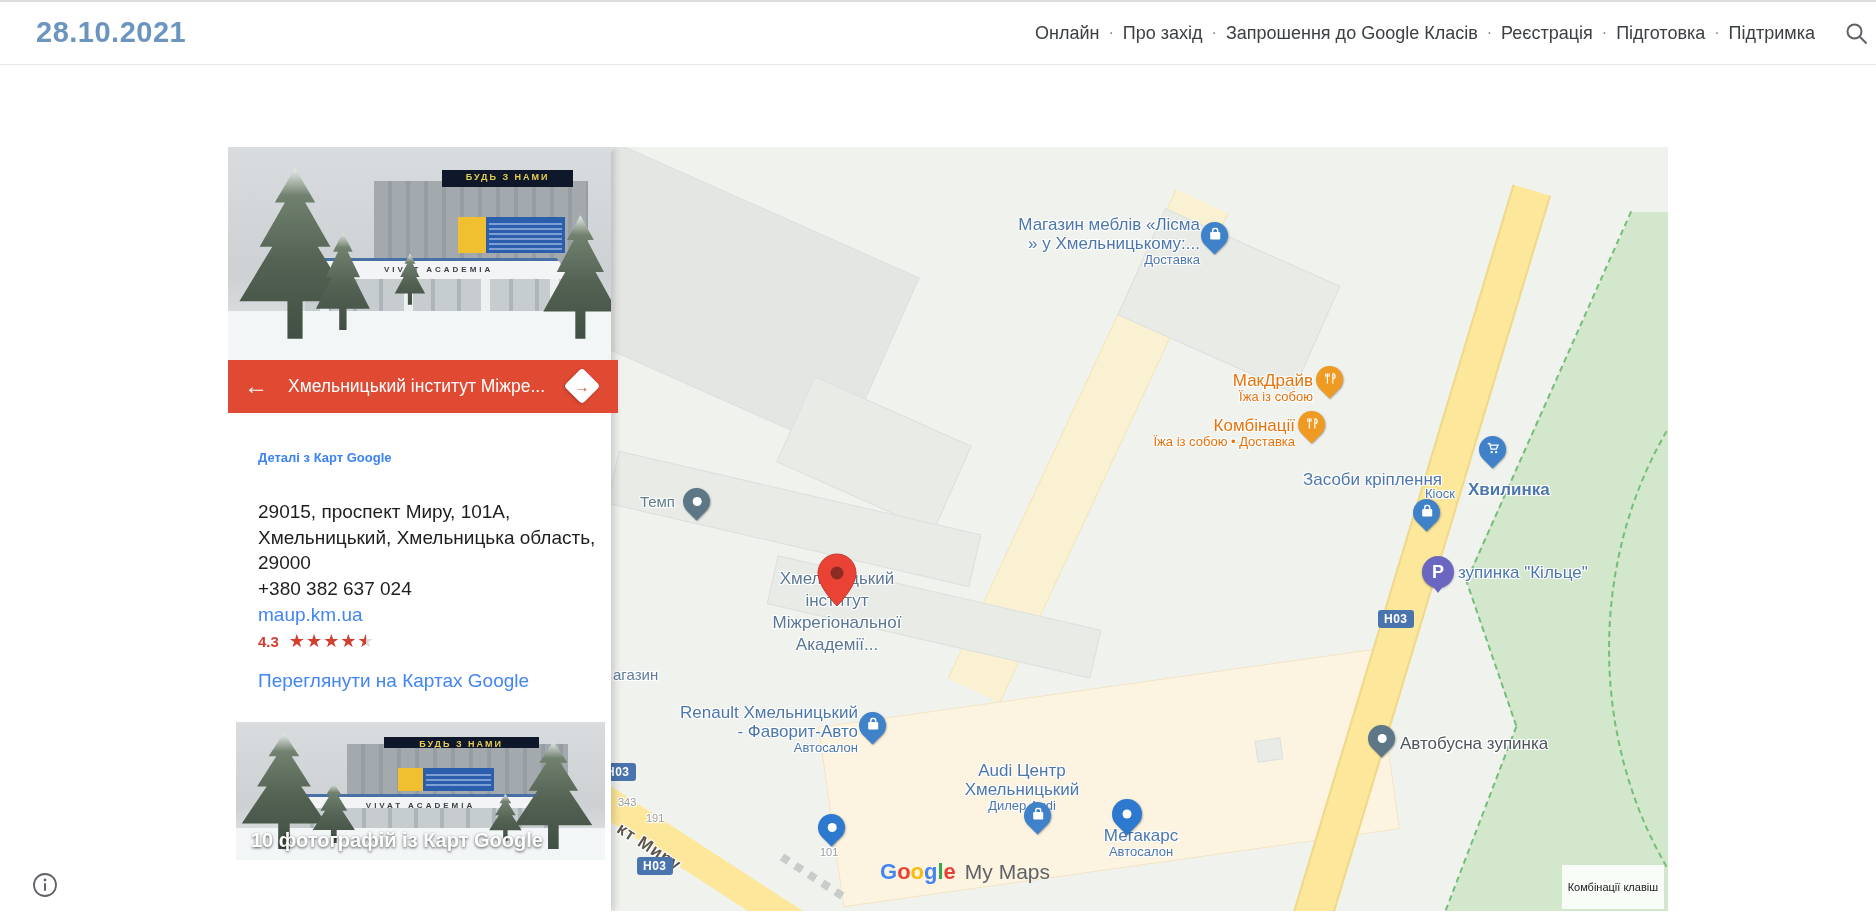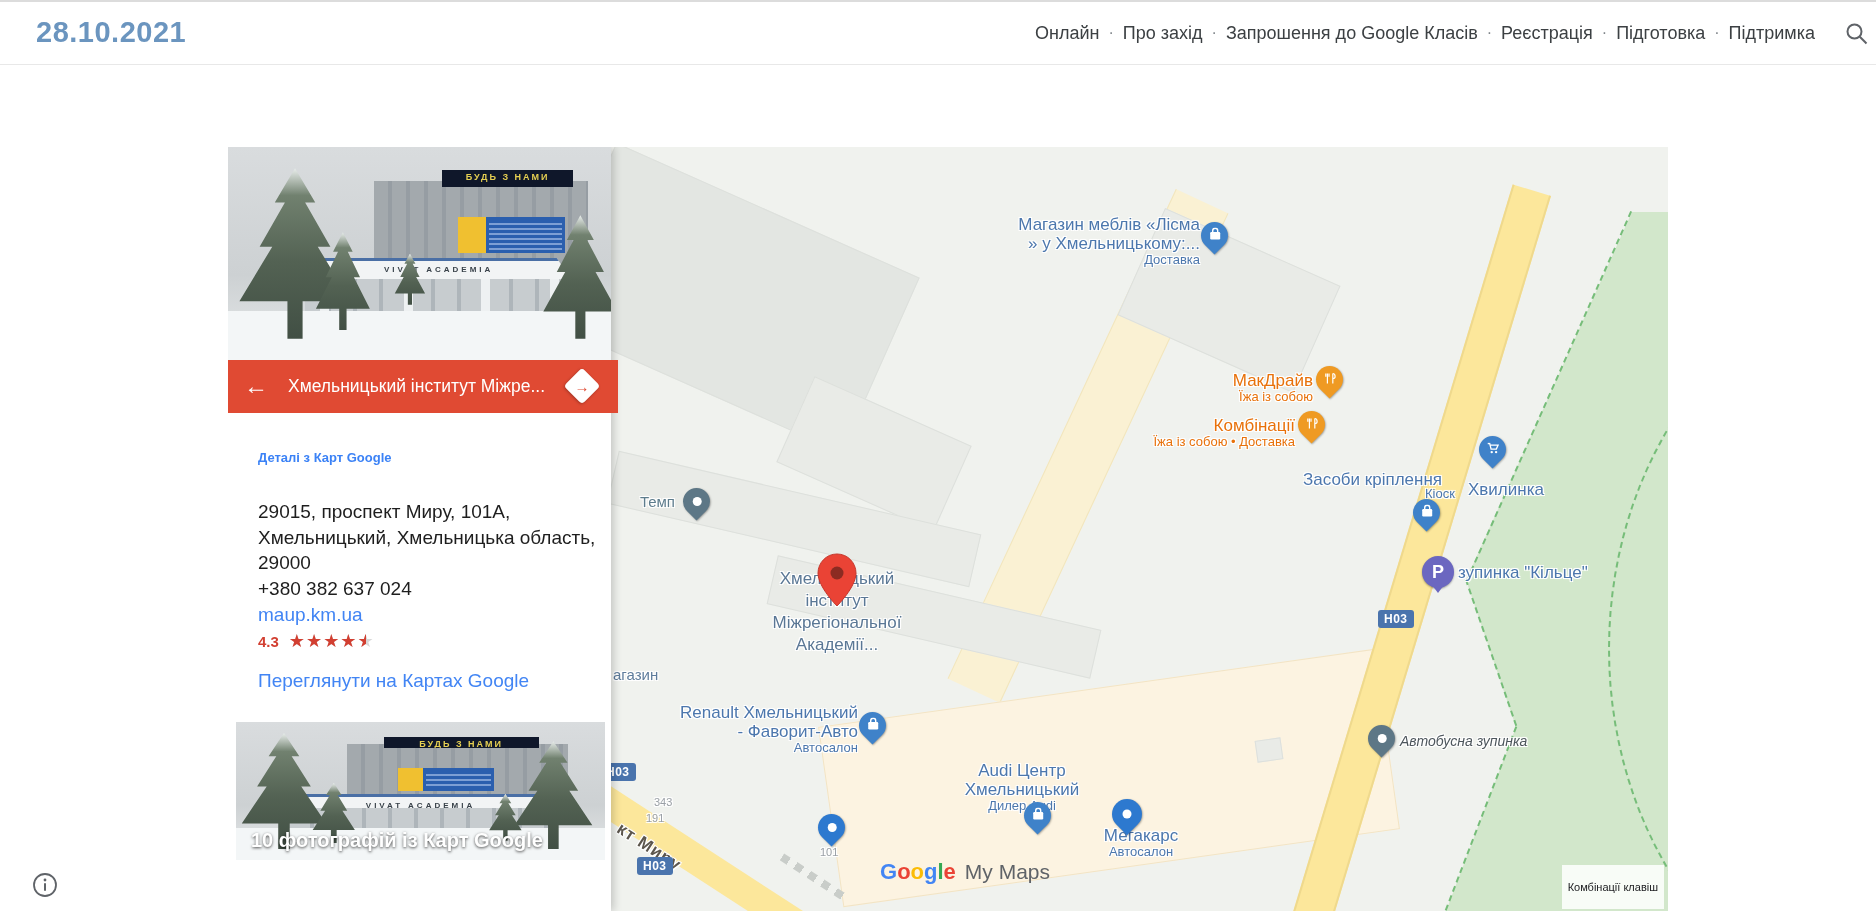--- a/index.html
+++ b/index.html
@@ -41,21 +41,21 @@
 
   
   .halo{text-shadow:-1px -1px 0 #fff,1px -1px 0 #fff,-1px 1px 0 #fff,1px 1px 0 #fff,0 0 3px #fff;}
   .poi{position:absolute;z-index:4;line-height:1.12;}
   .lbl-blue{color:#4c77ad;font-size:17px;}
   .lbl-blue-sm{color:#4c77ad;font-size:13px;}
   .lbl-orange{color:#e8710a;font-size:17px;}
   .lbl-orange-sm{color:#e8710a;font-size:13px;}
   .lbl-slate{color:#5d7c8c;font-size:15px;}
   .lbl-inst{color:#5a7795;font-size:17px;line-height:22px;}
-  .lbl-dark{color:#4d565c;font-size:14px;font-style:italic;}
+  .lbl-dark{color:#4d565c;font-size:17px;}
   .lbl-num{color:#9aa0a6;font-size:11px;}
   .t-right{text-align:right;} .t-center{text-align:center;}
 
   
   .tpin{position:absolute;width:27px;height:27px;border-radius:50% 50% 50% 0;
         transform:rotate(-45deg);box-shadow:0 1px 2px rgba(0,0,0,.35);z-index:5;cursor:pointer;}
   .tpin .ic{position:absolute;left:50%;top:50%;transform:translate(-50%,-50%) rotate(45deg);display:block;}
   .pin-blue{background:#3f82c9;} .pin-orange{background:#ef9a23;}
   .pin-slate{background:#5d7786;} .pin-deep{background:#2d79cf;}
   .hole{width:9px;height:9px;background:#fff;border-radius:50%;}
@@ -181,21 +181,21 @@
     <div class="poi t-right halo" style="left:885px;top:224px;width:200px;">
       <div class="lbl-orange">МакДрайв</div>
       <div class="lbl-orange-sm">Їжа із собою</div>
     </div>
     <div class="poi t-right halo" style="left:867px;top:269px;width:200px;">
       <div class="lbl-orange">Комбінації</div>
       <div class="lbl-orange-sm">Їжа із собою • Доставка</div>
     </div>
     <div class="poi halo lbl-blue" style="left:1075px;top:323px;">Засоби кріплення</div>
     <div class="poi halo lbl-blue-sm" style="left:1197px;top:340px;">Кіоск</div>
-    <div class="poi halo lbl-blue" style="left:1240px;top:333px;">Хвилинка</div>
+    <div class="poi halo lbl-blue" style="left:1240px;top:333px;font-weight:bold;">Хвилинка</div>
     <div class="poi halo lbl-blue" style="left:1230px;top:416px;">зупинка "Кільце"</div>
     <div class="poi t-right halo lbl-slate" style="left:369px;top:347px;width:78px;">Темп</div>
     <div class="poi halo" style="left:385px;top:520px;color:#5e7c9b;font-size:15px;">агазин</div>
     <div class="poi t-center halo" style="left:517px;top:421px;width:184px;">
       <div class="lbl-inst">Хмельницький</div>
       <div class="lbl-inst">інститут</div>
       <div class="lbl-inst">Міжрегіональної</div>
       <div class="lbl-inst">Академії...</div>
     </div>
     <div class="poi t-right halo" style="left:428px;top:556px;width:202px;">
@@ -206,21 +206,21 @@
     <div class="poi t-center halo" style="left:704px;top:614px;width:180px;">
       <div class="lbl-blue">Audi Центр</div>
       <div class="lbl-blue">Хмельницький</div>
       <div class="lbl-blue-sm">Дилер Audi</div>
     </div>
     <div class="poi t-center halo" style="left:823px;top:631px;width:180px;margin-top:48px;">
       <div class="lbl-blue">Мегакарс</div>
       <div class="lbl-blue-sm">Автосалон</div>
     </div>
     <div class="poi halo lbl-dark" style="left:1172px;top:587px;">Автобусна зупинка</div>
-    <div class="poi halo lbl-num" style="left:410px;top:649px;margin-left:16px;">343</div>
+    <div class="poi halo lbl-num" style="left:374px;top:649px;margin-left:16px;">343</div>
     <div class="poi halo lbl-num" style="left:418px;top:665px;">191</div>
     <div class="poi halo lbl-num" style="left:592px;top:699px;">101</div>
     <div class="street-lbl halo" style="left:396px;top:672px;">кт Миру</div>
     <div class="shield" style="left:1150px;top:463px;">H03</div>
     <div class="shield" style="left:409px;top:710px;">H03</div>
     <div class="shield" style="left:372px;top:616px;z-index:3;">H03</div>
 
     <div class="tpin pin-blue" style="left:973px;top:75px;">
       <span class="ic"><svg width="13" height="13" viewBox="0 0 13 13">
             <rect x="1.5" y="4.5" width="10" height="7.5" rx="1.2" fill="#fff"></rect>

